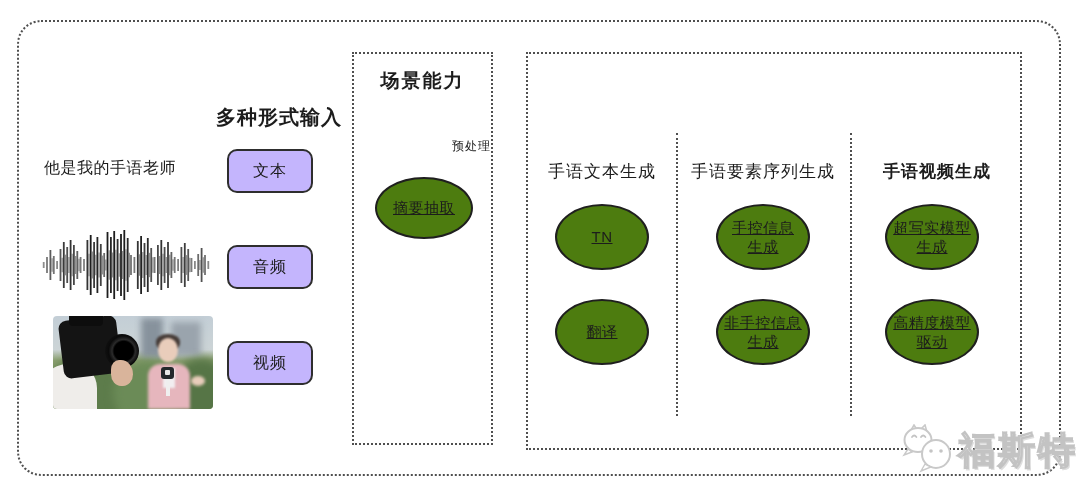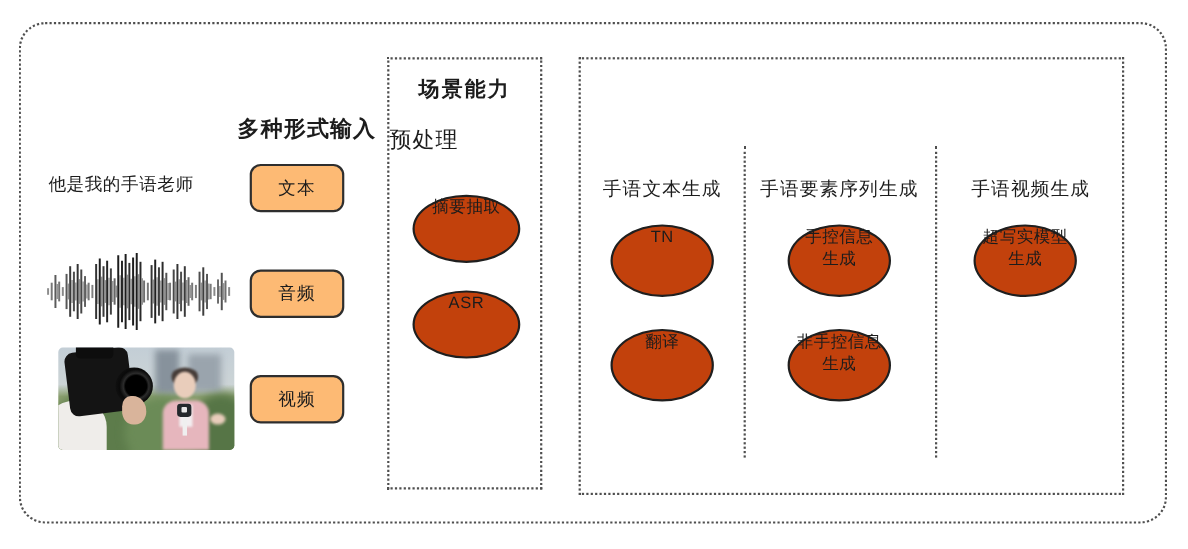--- a/index.html
+++ b/index.html
@@ -15,21 +15,21 @@
   .input-label{
     position:absolute;left:216px;top:104px;width:130px;
     font-size:20px;font-weight:700;letter-spacing:1px;
   }
   .sample-sentence{
     position:absolute;left:44px;top:158px;width:185px;
     font-size:16px;letter-spacing:0.5px;white-space:nowrap;
   }
   .input-box{
     position:absolute;left:227px;width:86px;height:44px;box-sizing:border-box;
-    border:2px solid #2e2e2e;border-radius:10px;background:#fdba74;
+    border:2px solid #2e2e2e;border-radius:10px;background:#c4b5fd;
     display:flex;align-items:center;justify-content:center;
     font-size:16px;letter-spacing:1px;
   }
   .box-text{top:149px;} .box-audio{top:245px;} .box-video{top:341px;}
   .waveform{position:absolute;left:42px;top:228px;}
   
   .photo{
     position:absolute;left:53px;top:316px;width:160px;height:93px;
     border-radius:4px;overflow:hidden;background:linear-gradient(#c3ced6 0%,#ccd4d6 36%,#8ba06f 48%);
   }
@@ -53,40 +53,40 @@
   .panel{
     position:absolute;border:2px dotted #4f4f4f;box-sizing:border-box;background:transparent;
   }
   .panel-scene{left:352px;top:52px;width:141px;height:393px;}
   .panel-core{left:526px;top:52px;width:496px;height:398px;}
   .panel-title{
     position:absolute;top:14px;left:0;width:100%;text-align:center;
     font-size:19px;font-weight:700;letter-spacing:2px;
   }
   .panel-subtitle{
-    position:absolute;top:60px;left:0;width:100%;text-align:left;
-    font-size:20px;letter-spacing:1px;
+    position:absolute;top:84px;left:0;width:100%;text-align:right;
+    font-size:12px;letter-spacing:1px;
   }
   .node{
-    position:absolute;box-sizing:border-box;background:#c2410c;
+    position:absolute;box-sizing:border-box;background:#4d7c0f;
     border:2.5px solid #1f1f1f;border-radius:50%;
-    display:flex;justify-content:center;text-align:center;
-    font-size:15px;line-height:1.3;white-space:pre-line;letter-spacing:0.5px;
+    display:flex;align-items:center;justify-content:center;text-align:center;
+    font-size:15px;line-height:1.3;white-space:pre-line;letter-spacing:0.5px;text-decoration:underline;
   }
   .scene-node{left:21px;width:98px;height:62px;}
   .sn-0{top:123px;} .sn-1{top:210px;} .sn-2{top:300px;}
   .col-divider{
     position:absolute;top:79px;height:283px;width:0;
     border-left:2px dotted #4f4f4f;
   }
   .cd-0{left:148px;} .cd-1{left:322px;}
   .col-header{
     position:absolute;top:106px;text-align:center;font-size:17px;letter-spacing:1px;
   }
-  .ch-0{left:0;width:148px;} .ch-1{left:148px;width:174px;} .ch-2{left:322px;width:174px;}
+  .ch-0{left:0;width:148px;} .ch-1{left:148px;width:174px;} .ch-2{left:322px;width:174px;font-weight:bold;}
   .core-node{width:94px;height:66px;}
   .cn-r0{top:150px;} .cn-r1{top:245px;}
   .cn-c0{left:27px;} .cn-c1{left:188px;} .cn-c2{left:357px;}
   
   .watermark{
     position:absolute;left:898px;top:424px;display:flex;align-items:center;z-index:5;
   }
   .wm-text{
     font-size:37px;font-weight:700;letter-spacing:3px;
     color:#ffffff;-webkit-text-stroke:1.3px #c3c3c3;
@@ -220,23 +220,20 @@
   <div class="input-box box-video">
     <span>视频</span>
   </div>
 
   <div class="panel panel-scene">
     <div class="panel-title">场景能力</div>
     <div class="panel-subtitle">预处理</div>
     <div class="node scene-node sn-0">
       <span>摘要抽取</span>
     </div>
-    <div class="node scene-node sn-1">
-      <span>ASR</span>
-    </div>
   </div>
 
   <div class="panel panel-core">
     <div class="col-divider cd-0"></div>
     <div class="col-divider cd-1"></div>
 
     <div class="col-header ch-1">手语要素序列生成</div>
     <div class="col-header ch-0">手语文本生成</div>
     <div class="col-header ch-2">手语视频生成</div>
 
@@ -251,15 +248,34 @@
 生成</span>
     </div>
     <div class="node core-node cn-c1 cn-r1">
       <span>非手控信息
 生成</span>
     </div>
     <div class="node core-node cn-c2 cn-r0">
       <span>超写实模型
 生成</span>
     </div>
-  </div>
-
+    <div class="node core-node cn-c2 cn-r1">
+      <span>高精度模型
+驱动</span>
+    </div>
+  </div>
+
+  <div class="watermark">
+    <svg width="60" height="54" viewBox="0 0 60 54">
+      <polygon points="12,8 16,1 20,7" fill="#ffffff" stroke="#c9c9c9" stroke-width="1.6"></polygon>
+      <polygon points="22,6 27,1 29,8" fill="#ffffff" stroke="#c9c9c9" stroke-width="1.6"></polygon>
+      <ellipse cx="20" cy="16" rx="13.5" ry="12" fill="#ffffff" stroke="#c9c9c9" stroke-width="2"></ellipse>
+      <polygon points="10,25 6,31 14,28" fill="#ffffff" stroke="#c9c9c9" stroke-width="1.4"></polygon>
+      <path d="M14 13 q2.2 -3 4.4 0" fill="none" stroke="#c4c4c4" stroke-width="1.8" stroke-linecap="round"></path>
+      <path d="M23 13 q2.2 -3 4.4 0" fill="none" stroke="#c4c4c4" stroke-width="1.8" stroke-linecap="round"></path>
+      <circle cx="38" cy="30" r="14" fill="#ffffff" stroke="#c9c9c9" stroke-width="2"></circle>
+      <polygon points="27,40 23,47 33,43" fill="#ffffff" stroke="#c9c9c9" stroke-width="1.4"></polygon>
+      <circle cx="33" cy="27" r="1.8" fill="#c4c4c4"></circle>
+      <circle cx="43" cy="27" r="1.8" fill="#c4c4c4"></circle>
+    </svg>
+    <span class="wm-text">福斯特</span>
+  </div>
 </div>
 
 </body></html>

